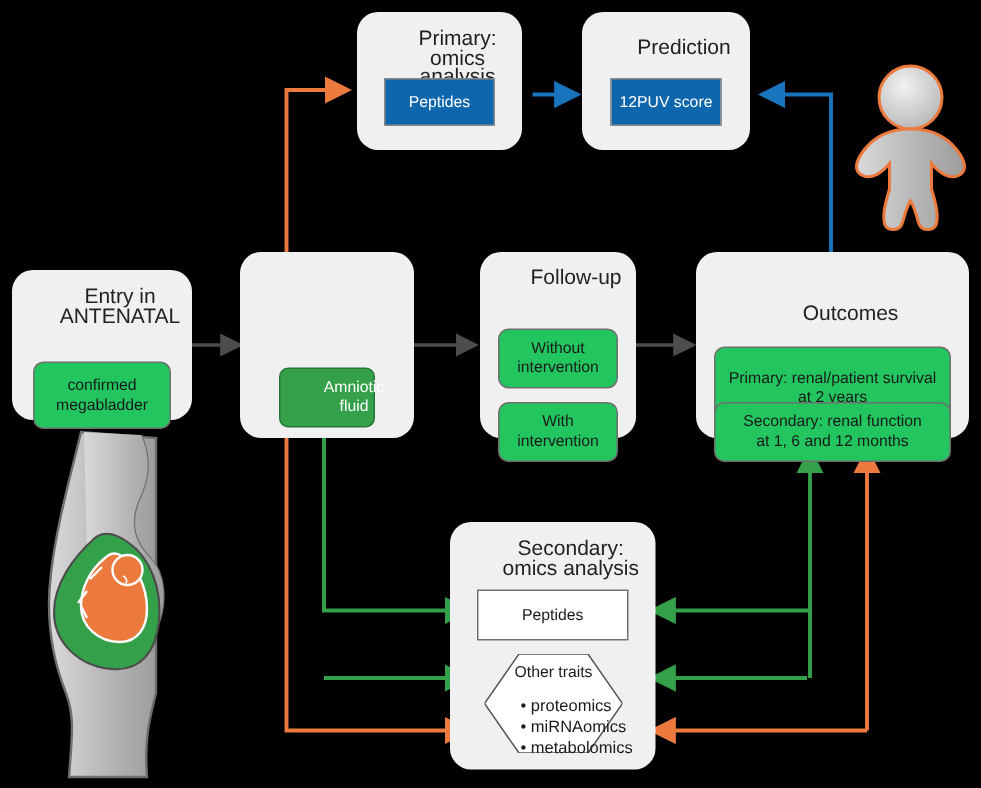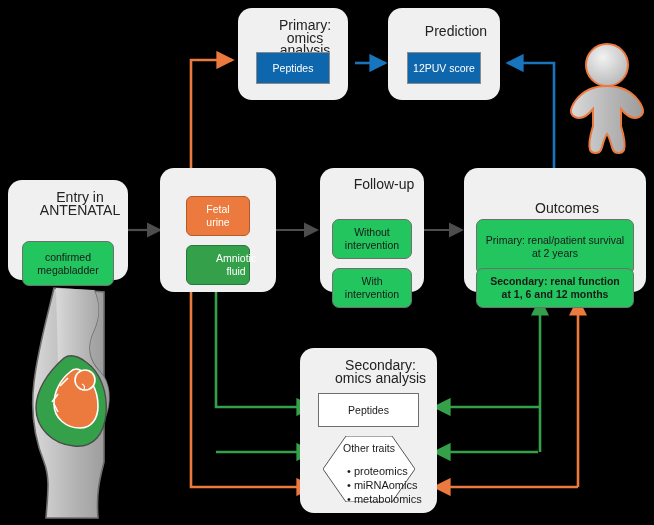--- a/index.html
+++ b/index.html
@@ -101,22 +101,20 @@
     <path d="M41,48 C27,48 17,53 10,62 C4,70 3,76 9,79 C15,82 22,77 27,71 L27,88 C24,98 22,106 24,112 C26,116 33,116 35,112 C37,107 38,100 41,96 C44,100 45,107 47,112 C49,116 56,116 58,112 C60,106 58,98 55,88 L55,71 C60,77 67,82 73,79 C79,76 78,70 72,62 C65,53 55,48 41,48 Z" fill="url(#bodygrad)" stroke="#ec7a3e" stroke-width="2"></path>
   </svg>
 
   <div class="panel" style="left:8px;top:180px;width:120px;height:100px;">
     <div class="panel-title ttxt" style="top:11px;">Entry in ANTENATAL</div>
     <div class="inner inner-white ttxt" style="left:14px;top:38px;width:92px;height:45px;">confirmed
 megabladder</div>
   </div>
 
   <div class="panel" style="left:160px;top:168px;width:116px;height:124px;">
-    <div class="inner inner-orange ttxt" style="left:26px;top:28px;width:64px;height:40px;">Fetal
-urine</div>
     <div class="inner inner-green ttxt" style="left:26px;top:77px;width:64px;height:40px;">Amniotic
 fluid</div>
   </div>
 
   <div class="panel" style="left:238px;top:8px;width:110px;height:92px;">
     <div class="panel-title ttxt" style="top:11px;">Primary:
 omics analysis</div>
     <div class="inner inner-blue ttxt" style="left:18px;top:44px;width:74px;height:32px;">Peptides</div>
   </div>
 
@@ -128,23 +126,23 @@
   <div class="panel" style="left:320px;top:168px;width:104px;height:124px;">
     <div class="panel-title ttxt" style="top:10px;">Follow-up</div>
     <div class="inner inner-white ttxt" style="left:12px;top:28px;width:80px;height:40px;">Without
 intervention</div>
     <div class="inner inner-white ttxt" style="left:12px;top:77px;width:80px;height:40px;">With
 intervention</div>
   </div>
 
   <div class="panel" style="left:464px;top:168px;width:182px;height:124px;">
     <div class="panel-title ttxt" style="top:10px;margin-top:24px;">Outcomes</div>
-    <div class="inner inner-white ttxt" style="left:12px;top:28px;width:158px;height:56px;text-align:center;">Primary: renal/patient survival
+    <div class="inner inner-white ttxt" style="left:12px;top:40px;width:158px;height:56px;text-align:center;">Primary: renal/patient survival
 at 2 years</div>
-    <div class="inner inner-white ttxt" style="left:12px;top:77px;width:158px;height:40px;font-weight:bold;">Secondary: renal function
+    <div class="inner inner-white ttxt" style="left:12px;top:77px;width:158px;height:40px;">Secondary: renal function
 at 1, 6 and 12 months</div>
   </div>
 
   <div class="panel" style="left:300px;top:348px;width:137px;height:165px;">
     <div class="panel-title ttxt" style="top:11px;">Secondary:
 omics analysis</div>
     <div class="inner inner-white-sq ttxt" style="left:18px;top:45px;width:101px;height:34px;">Peptides</div>
 
     <div class="hexwrap" style="left:23px;top:88px;width:92px;height:82px;">
       <svg width="92" height="66" viewBox="0 0 92 66">

